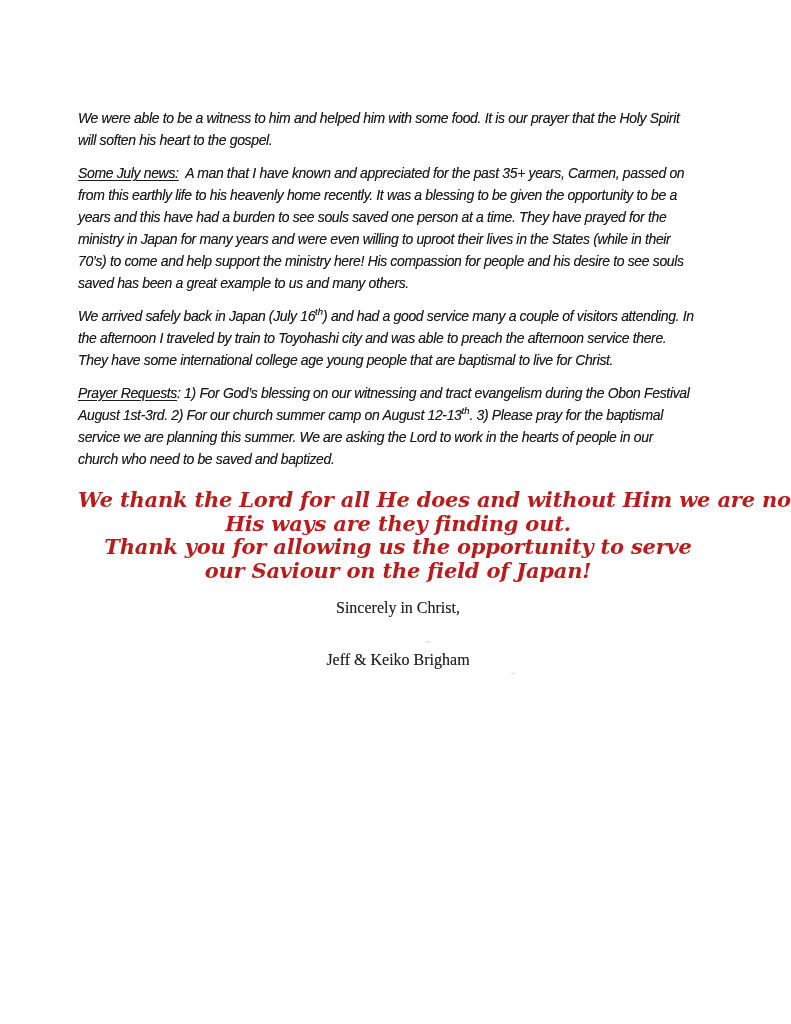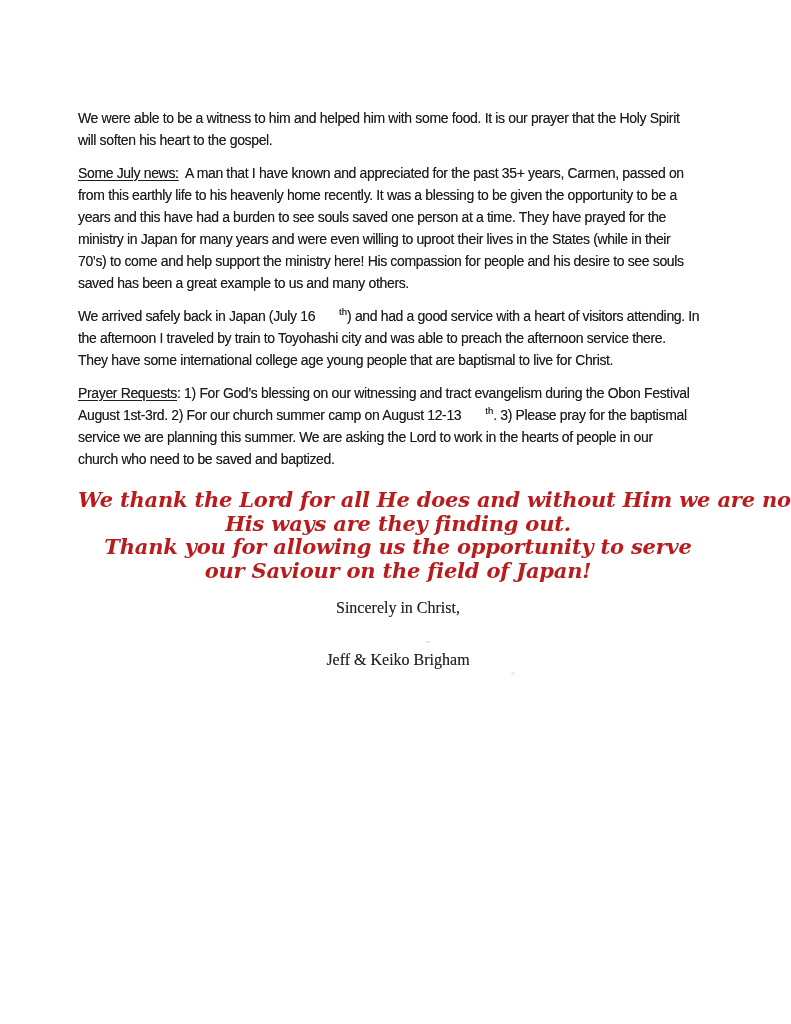--- a/index.html
+++ b/index.html
@@ -21,35 +21,35 @@
     left: 78px;
     top: 107px;
     width: 640px;
   }
   .para {
     margin: 0 0 11px 0;
     font-size: 14px;
     line-height: 22px;
     letter-spacing: -0.35px;
     text-shadow: 0 0 0.5px rgba(20,20,20,0.55);
+    font-style: italic;
   }
   .line {
     display: block;
     white-space: pre;
   }
   .u {
     text-decoration: underline;
     text-underline-offset: 2px;
   }
   sup {
     font-size: 9.5px;
     line-height: 0;
     vertical-align: super;
     letter-spacing: 0;
-    margin-left: 24px;
   }
   .script-block {
     margin-top: 18px;
     text-align: center;
     font-family: "DejaVu Serif", serif;
     font-style: italic;
     font-weight: bold;
     font-size: 21px;
     line-height: 23.5px;
     letter-spacing: -0.2px;
@@ -91,21 +91,21 @@
         </p>
         <p class="para">
           <span class="line"><span class="u">Some July news:</span><span>  A man that I have known and appreciated for the past 35+ years, Carmen, passed on</span></span>
           <span class="line"><span>from this earthly life to his heavenly home recently. It was a blessing to be given the opportunity to be a</span></span>
           <span class="line"><span>years and this have had a burden to see souls saved one person at a time. They have prayed for the</span></span>
           <span class="line"><span>ministry in Japan for many years and were even willing to uproot their lives in the States (while in their</span></span>
           <span class="line"><span>70’s) to come and help support the ministry here! His compassion for people and his desire to see souls</span></span>
           <span class="line"><span>saved has been a great example to us and many others.</span></span>
         </p>
         <p class="para">
-          <span class="line"><span>We arrived safely back in Japan (July 16</span><sup>th</sup><span>) and had a good service with a heart of visitors attending. In</span></span>
+          <span class="line"><span>We arrived safely back in Japan (July 16</span><sup>th</sup><span>) and had a good service many a couple of visitors attending. In</span></span>
           <span class="line"><span>the afternoon I traveled by train to Toyohashi city and was able to preach the afternoon service there.</span></span>
           <span class="line"><span>They have some international college age young people that are baptismal to live for Christ.</span></span>
         </p>
         <p class="para">
           <span class="line"><span class="u">Prayer Requests</span><span>: 1) For God’s blessing on our witnessing and tract evangelism during the Obon Festival</span></span>
           <span class="line"><span>August 1st-3rd. 2) For our church summer camp on August 12-13</span><sup>th</sup><span>. 3) Please pray for the baptismal</span></span>
           <span class="line"><span>service we are planning this summer. We are asking the Lord to work in the hearts of people in our</span></span>
           <span class="line"><span>church who need to be saved and baptized.</span></span>
         </p>
       </div>

